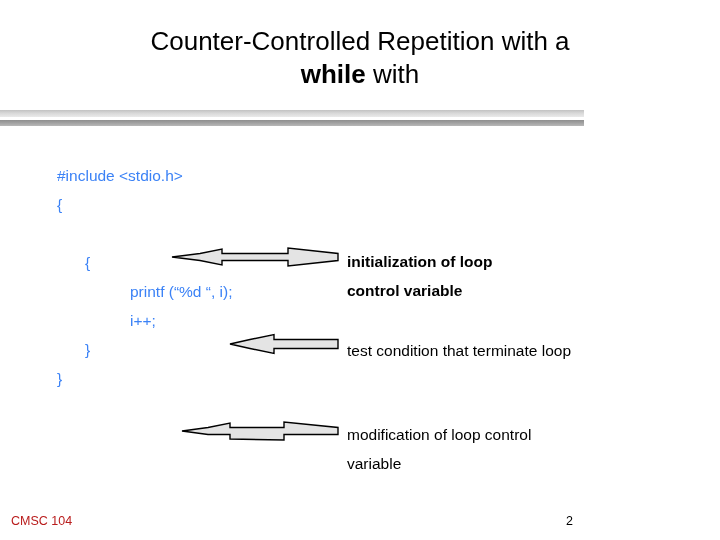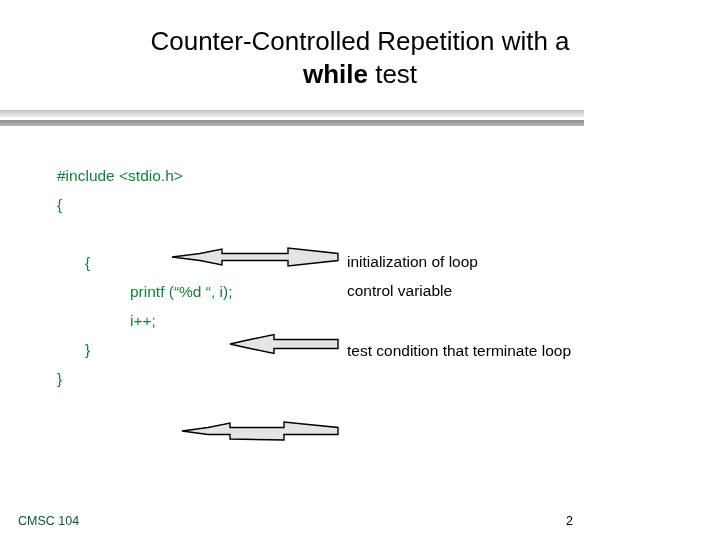--- a/index.html
+++ b/index.html
@@ -66,21 +66,21 @@
     height: 6px;
     background: linear-gradient(to bottom, #8e8e8e 0%, #a2a2a2 50%, #b8b8b8 100%);
   }
 
   
   #code-block {
     position: absolute;
     left: 57px;
     top: 161px;
     width: 300px;
-    color: #15803d;
+    color: #3b82f6;
     font-size: 15.5px;
   }
   .code-line {
     height: 29px;
     line-height: 29px;
     white-space: pre;
   }
   .code-line.blank { height: 29px; }
   .ind-0 { padding-left: 0px; }
   .ind-1 { padding-left: 28px; }
@@ -102,43 +102,43 @@
   .arrow-svg {
     position: absolute;
   }
   #arrow-init { left: 170px; top: 246px; }
   #arrow-test { left: 228px; top: 333px; }
   #arrow-mod  { left: 180px; top: 420px; }
 
   
   #footer-course {
     position: absolute;
-    left: 18px;
+    left: 11px;
     top: 513px;
-    color: #14532d;
+    color: #b91c1c;
     font-size: 12.5px;
     line-height: 16px;
   }
   #footer-pagenum {
     position: absolute;
     right: 11px;
     top: 513px;
     color: #000000;
     font-size: 12.5px;
     line-height: 16px;
   }
 </style>
 </head>
 <body>
 
 <div id="slide">
 
   <div id="title-block">
     <span>Counter-Controlled Repetition with a</span>
-    <span id="title-line2"><span class="kw-bold">while</span><span> test</span></span>
+    <span id="title-line2"><span class="kw-bold">while</span><span> with</span></span>
   </div>
 
   <div id="divider">
     <div id="divider-bar-top"></div>
     <div id="divider-gap"></div>
     <div id="divider-bar-bottom"></div>
   </div>
 
   <div id="code-block">
       <div class="code-line ind-0">#include &lt;stdio.h&gt;</div>
@@ -156,20 +156,22 @@
   </svg>
 
   <svg id="arrow-test" class="arrow-svg" width="114" height="22" viewBox="0 0 114 22">
     <polygon points="2,11 22,6.5 46,1.5 46,6.5 110,6.5 110,15.5 46,15.5 46,20.5 22,15.5" fill="#e4e4e4" stroke="#000000" stroke-width="1.4" stroke-linejoin="miter"></polygon>
   </svg>
 
   <svg id="arrow-mod" class="arrow-svg" width="162" height="22" viewBox="0 0 162 22">
     <polygon points="2,11 28,7.5 50,3 50,7.5 104,7.5 104,2 158,7.5 158,14.5 104,14.5 104,20 50,19 50,14.5 28,14.5" fill="#e4e4e4" stroke="#000000" stroke-width="1.4" stroke-linejoin="miter"></polygon>
   </svg>
 
-  <div class="annotation" id="annotation-init" style="white-space: pre;">initialization of loop
+  <div class="annotation" id="annotation-init" style="white-space: pre; font-weight: bold;">initialization of loop
 control variable</div>
   <div class="annotation" id="annotation-test" style="white-space: pre;">test condition that terminate loop</div>
+  <div class="annotation" id="annotation-mod" style="white-space: pre;">modification of loop control
+variable</div>
 
   <div id="footer-course">CMSC 104</div>
   <div id="footer-pagenum">2</div>
 
 </div>
 
 </body></html>

